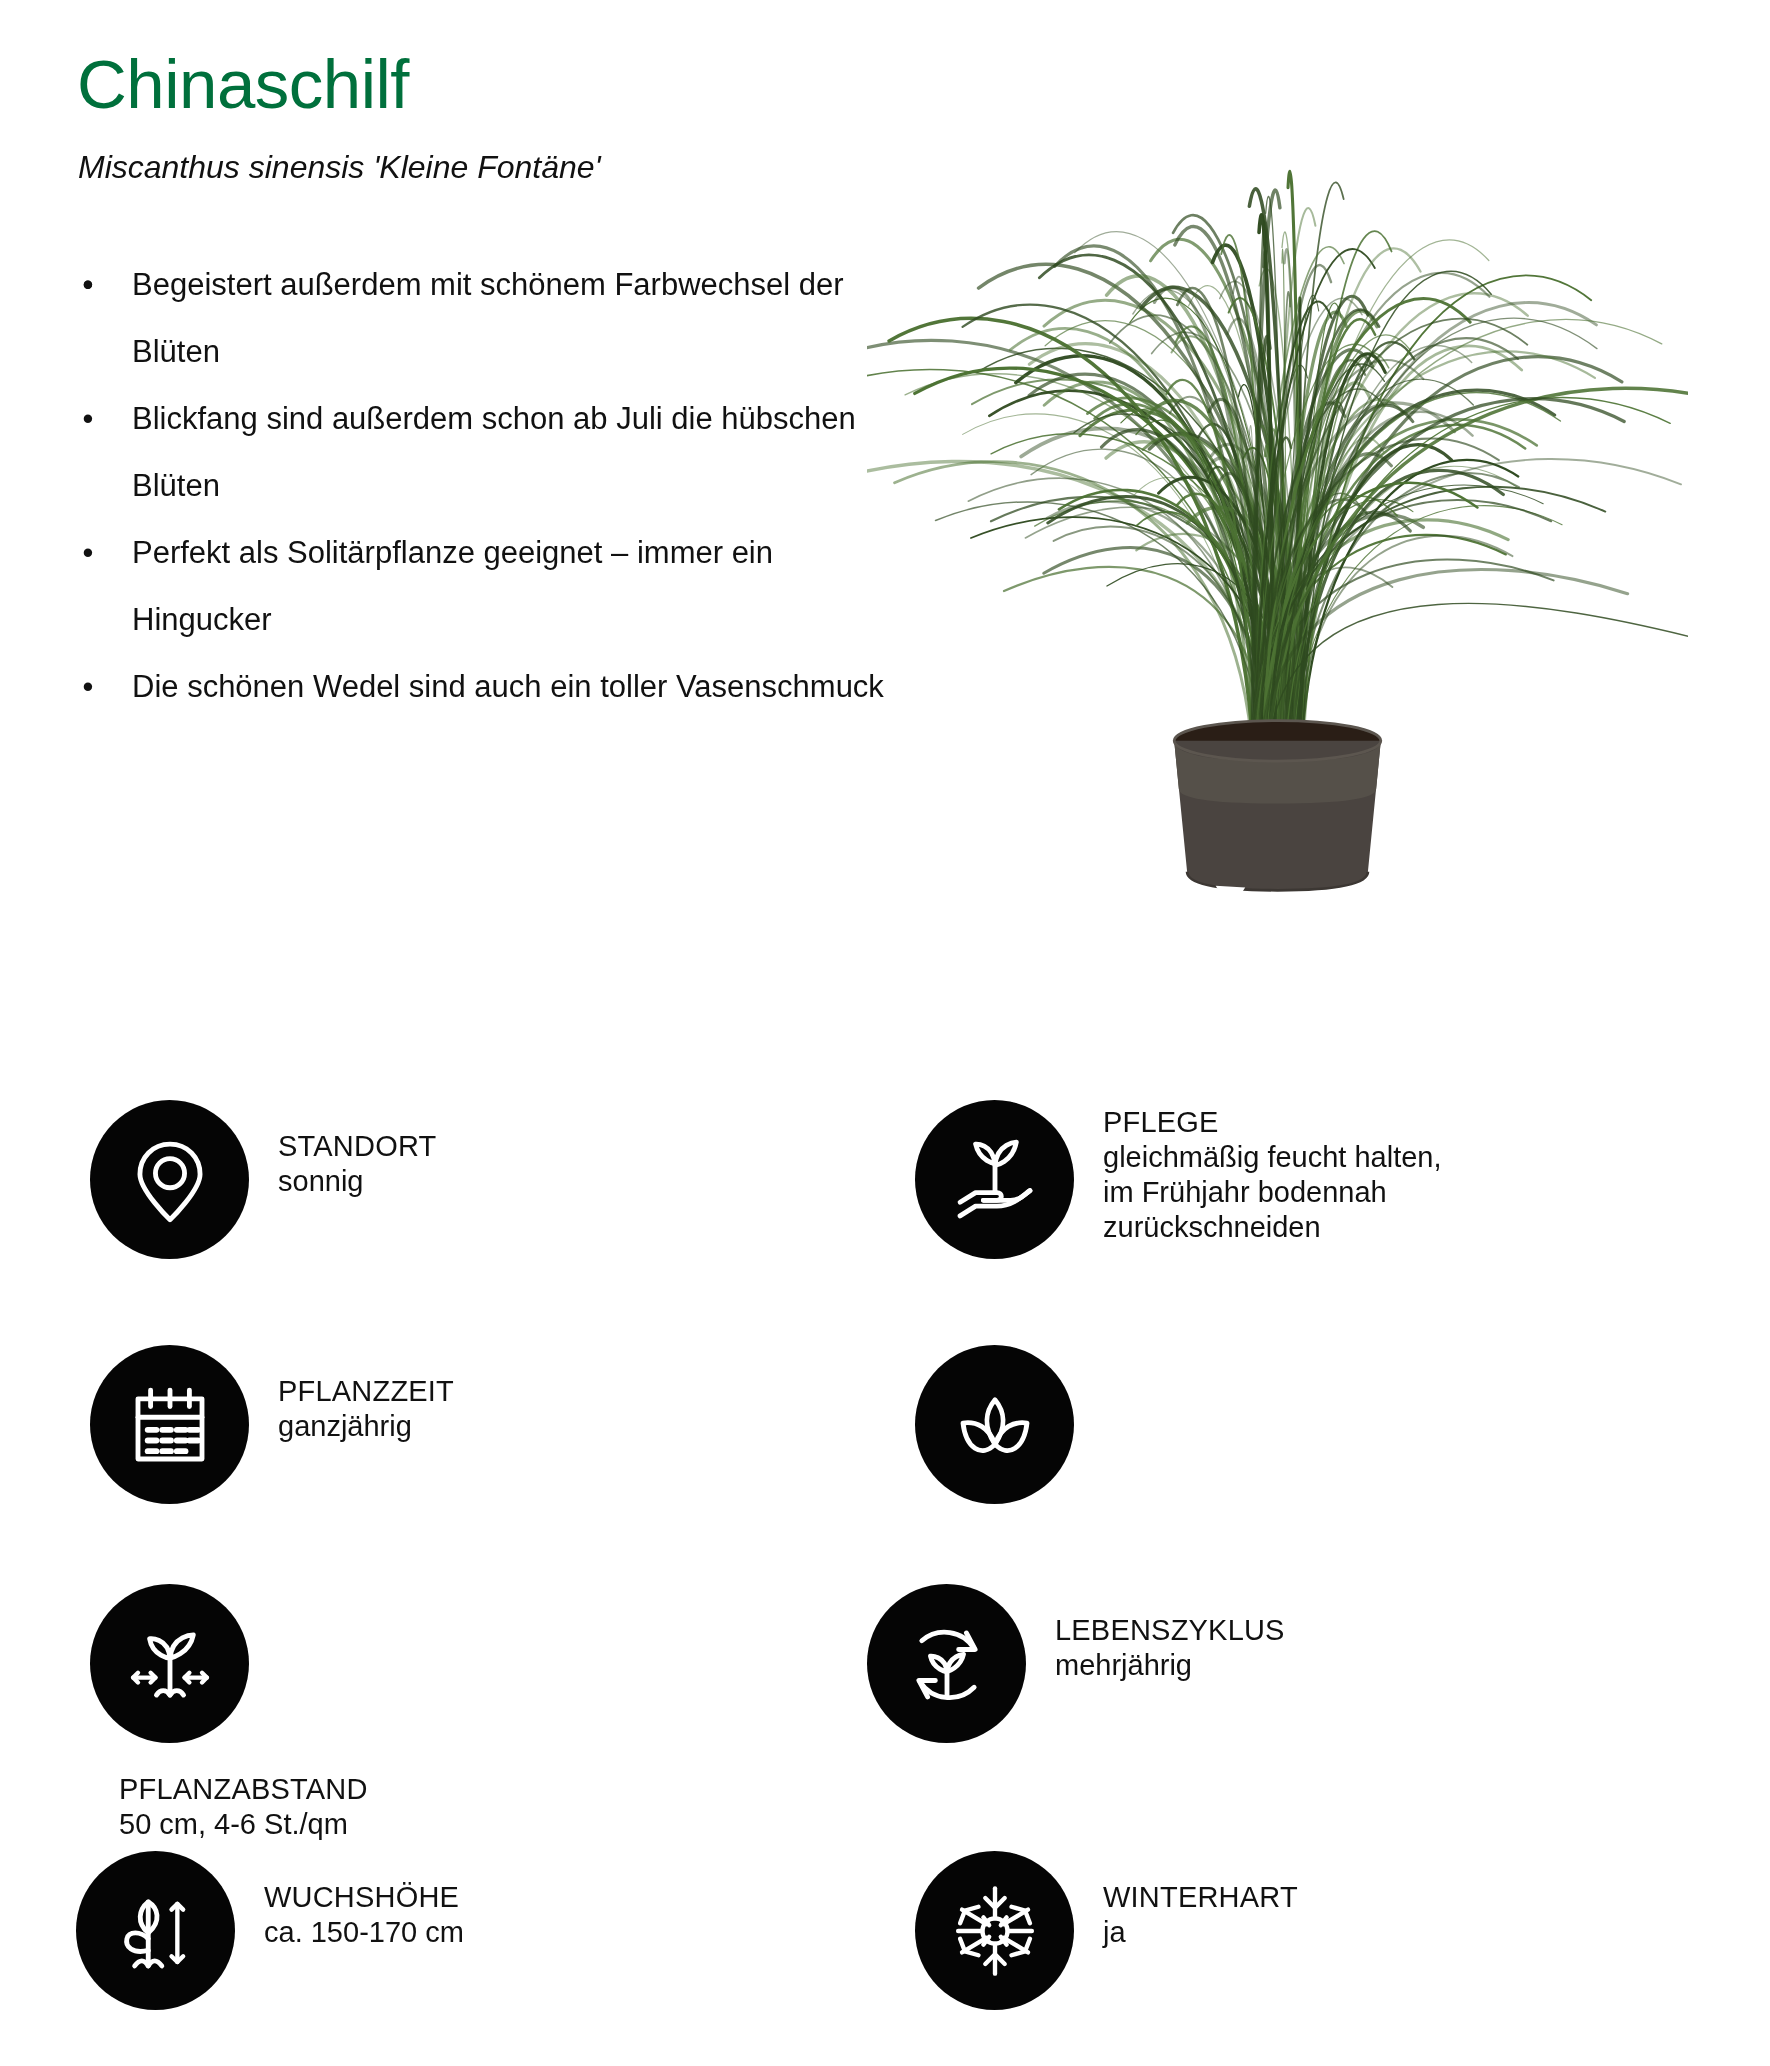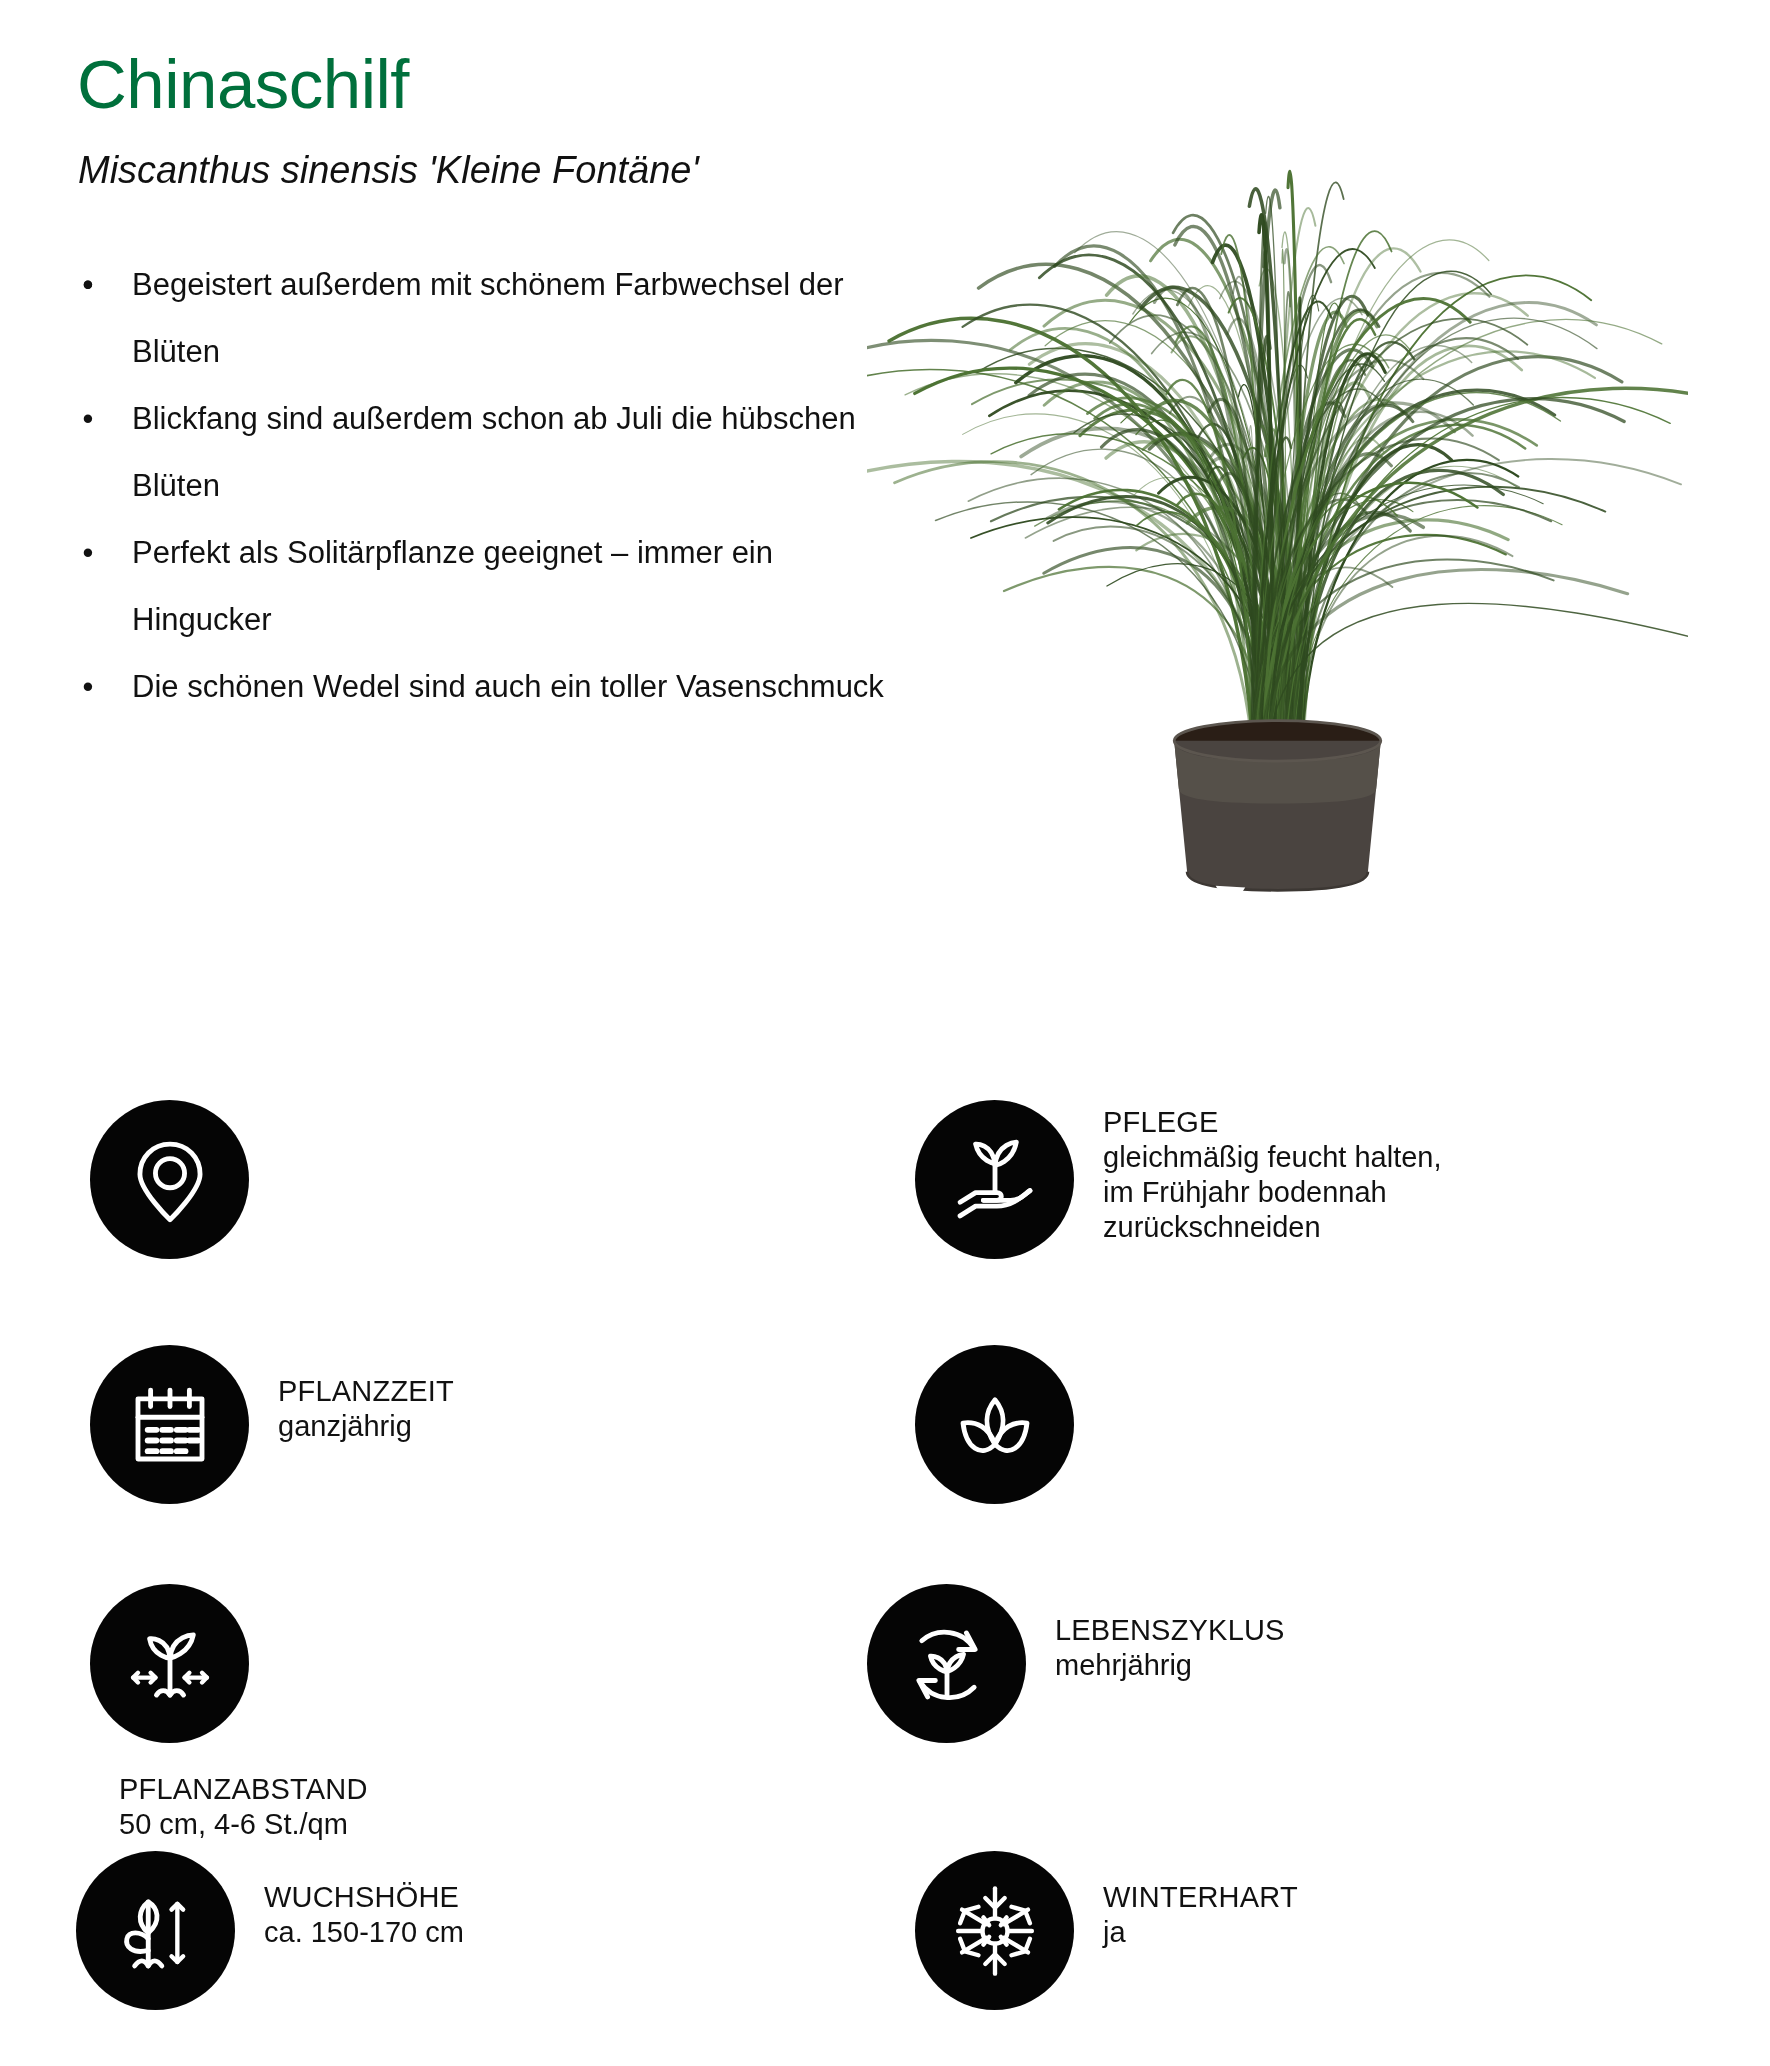--- a/index.html
+++ b/index.html
@@ -26,21 +26,21 @@
     line-height: 1.0;
     font-weight: 400;
     color: #00703c;
     letter-spacing: -0.5px;
     white-space: nowrap;
   }
   #latin-name {
     position: absolute;
     left: 78px;
     top: 149px;
-    font-size: 38px;
+    font-size: 32px;
     font-style: italic;
     font-weight: 400;
     color: #111111;
     white-space: nowrap;
   }
 
   
   #bullet-list {
     position: absolute;
     left: 65px;
@@ -364,20 +364,24 @@
 <div id="info-grid">
   <div class="info-row-wrap" style="height:904px;">
 
     <div class="info-item" style="left:90px; top:11.5px;">
       <div class="info-icon">
         <svg viewBox="0 0 100 100" fill="none" stroke="#ffffff" stroke-width="5" stroke-linecap="round" stroke-linejoin="round">
           <path d="M50 14 C32 14 19 28 19 45 C19 62 50 92 50 92 C50 92 81 62 81 45 C81 28 68 14 50 14 Z"></path>
           <circle cx="50" cy="44" r="15"></circle>
         </svg>
       </div>
+      <div class="info-text">
+        <div class="info-label">STANDORT</div>
+        <div class="info-value">sonnig</div>
+      </div>
     </div>
 
     <div class="info-item" style="left:90px; top:257px;">
       <div class="info-icon">
         <svg viewBox="0 0 100 100" fill="none" stroke="#ffffff" stroke-width="5" stroke-linecap="round" stroke-linejoin="round">
           <rect x="17" y="23" width="66" height="62"></rect>
           <line x1="17" y1="42" x2="83" y2="42"></line>
           <line x1="30" y1="14" x2="30" y2="31"></line>
           <line x1="50" y1="14" x2="50" y2="31"></line>
           <line x1="70" y1="14" x2="70" y2="31"></line>

